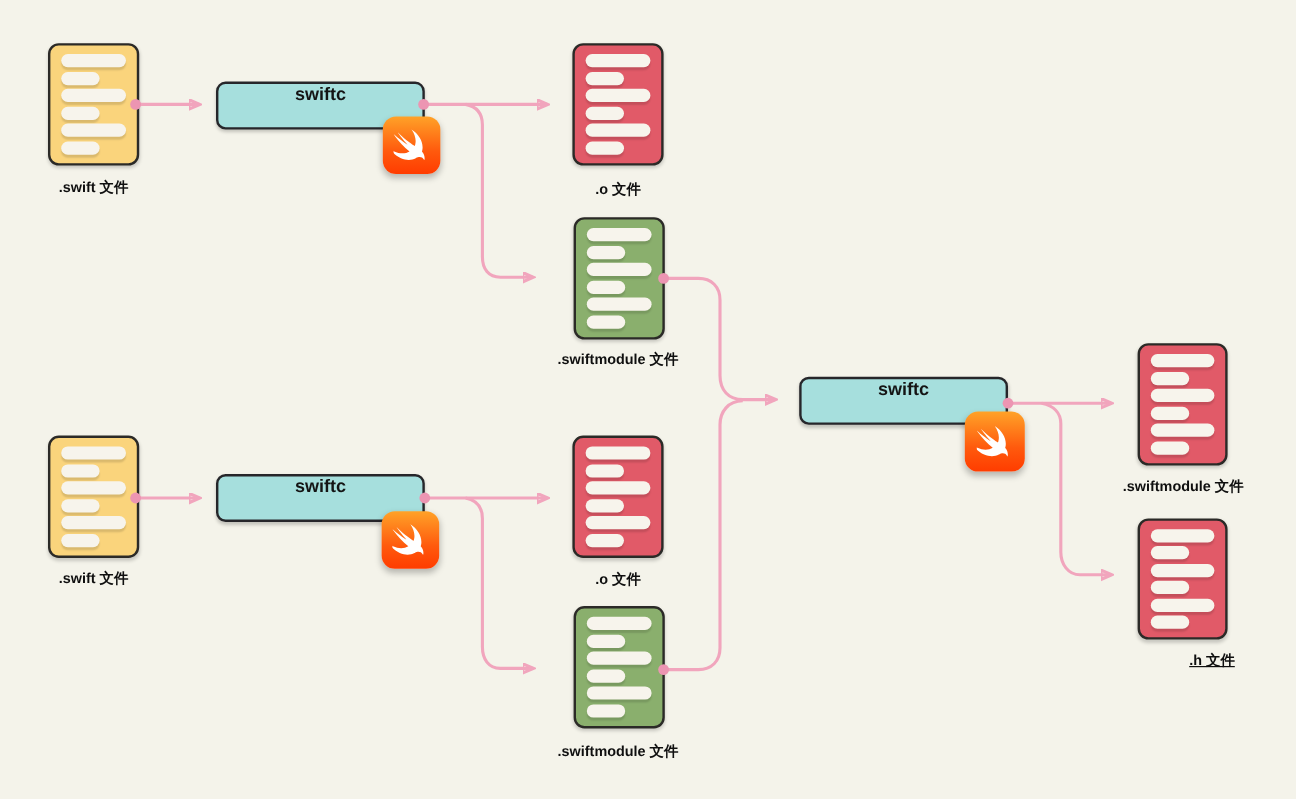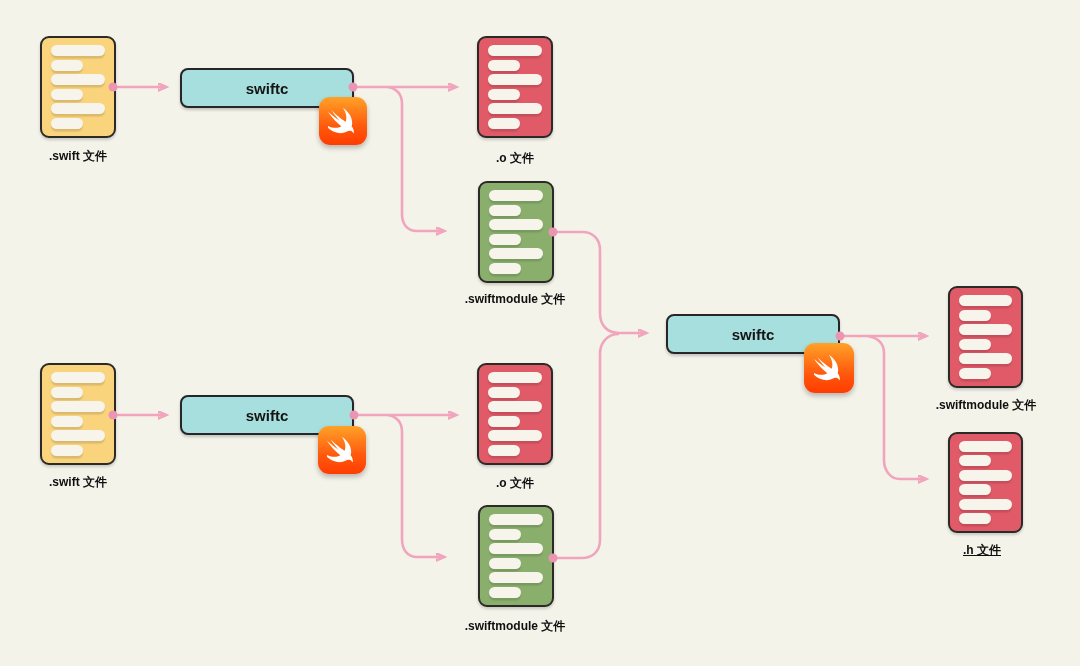--- a/index.html
+++ b/index.html
@@ -20,21 +20,21 @@
   }
   .line.long  { width:100%; }
   .line.short { width:60%;  }
   .yellow { background:#FAD47C; }
   .red    { background:#E15A68; }
   .green  { background:#8AAF6D; }
   
   .compiler {
     position:absolute; width:174px; height:40px; box-sizing:border-box;
     background:#A6DFDD; border:2.5px solid #26262A; border-radius:8px;
-    display:flex; align-items:center; justify-content:center;
+    display:flex; align-items:flex-start; justify-content:center;
     font-weight:bold; font-size:15px; color:#141414;
     box-shadow:0 2px 3px rgba(0,0,0,0.2);
   }
   
   .badge {
     position:absolute; width:48px; height:48px; border-radius:11px;
     background:linear-gradient(180deg,#FFA228 0%, #FF5A0D 60%, #FF3C00 100%);
     display:flex; align-items:center; justify-content:center;
     box-shadow:0 3px 5px rgba(0,0,0,0.25); z-index:5;
   }
@@ -188,15 +188,15 @@
   <div class="node-label" style="left:986px; top:397px;">.swiftmodule 文件</div>
 
   <div class="file-card red" style="left:948px; top:432px; width:75px; height:101px;">
     <span class="line long"></span>
     <span class="line short"></span>
     <span class="line long"></span>
     <span class="line short"></span>
     <span class="line long"></span>
     <span class="line short"></span>
   </div>
-  <div class="node-label" style="left:982px; top:542px;text-decoration:underline;">.h 文件</div>
+  <div class="node-label" style="left:1010px; top:542px;text-decoration:underline;">.h 文件</div>
 
 </div>
 
 </body></html>

